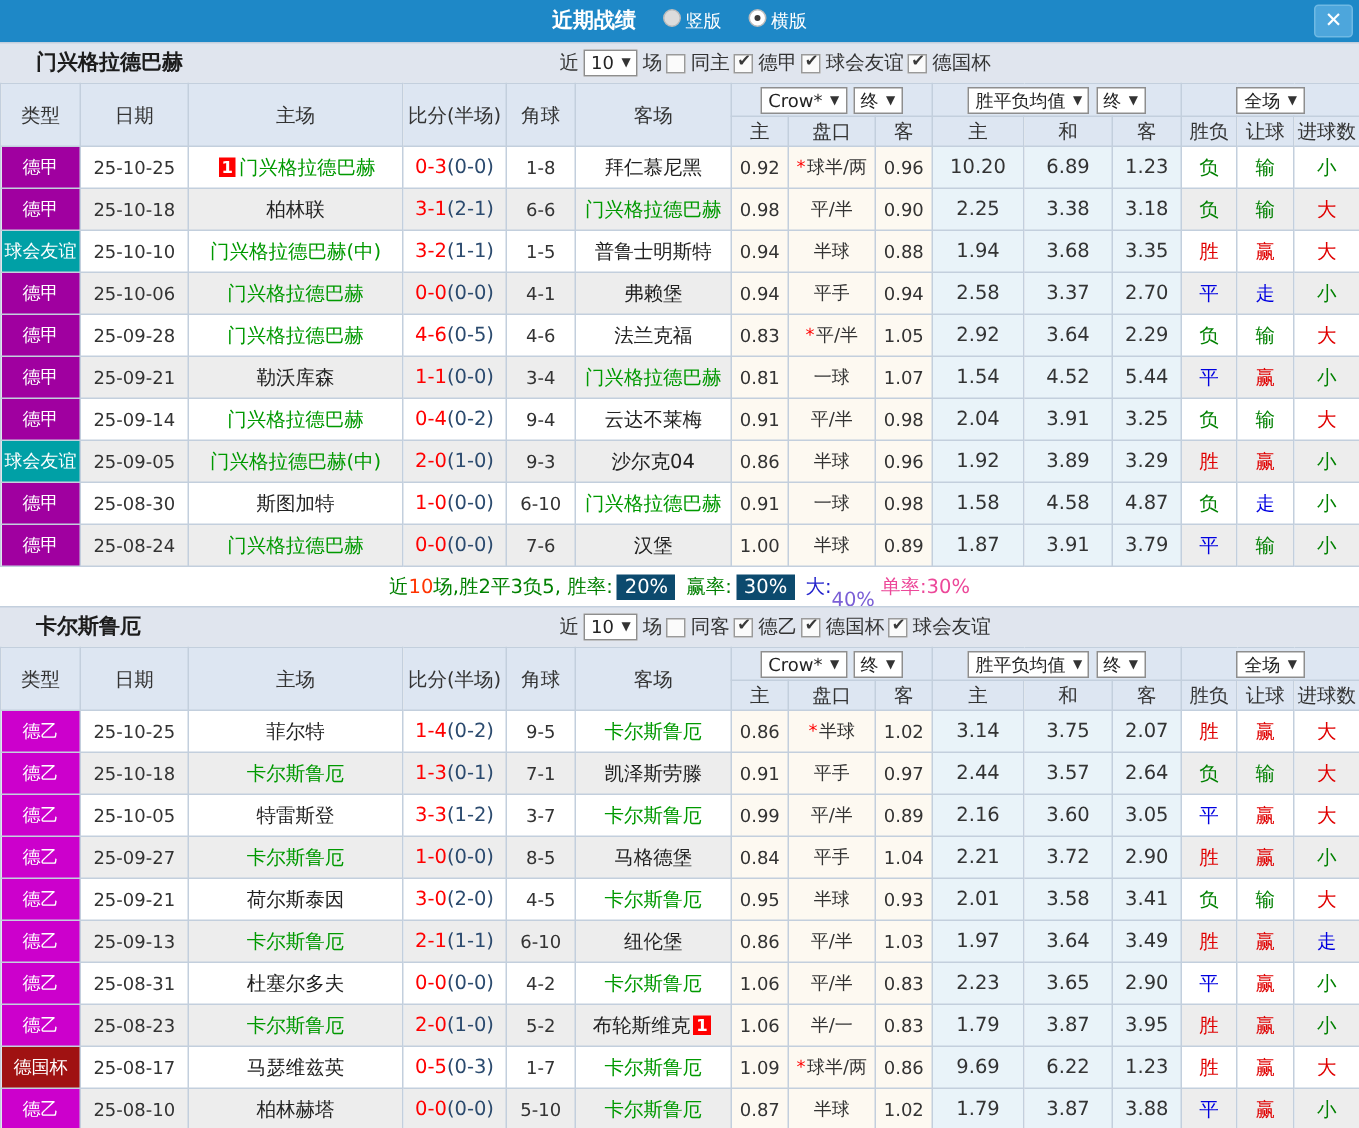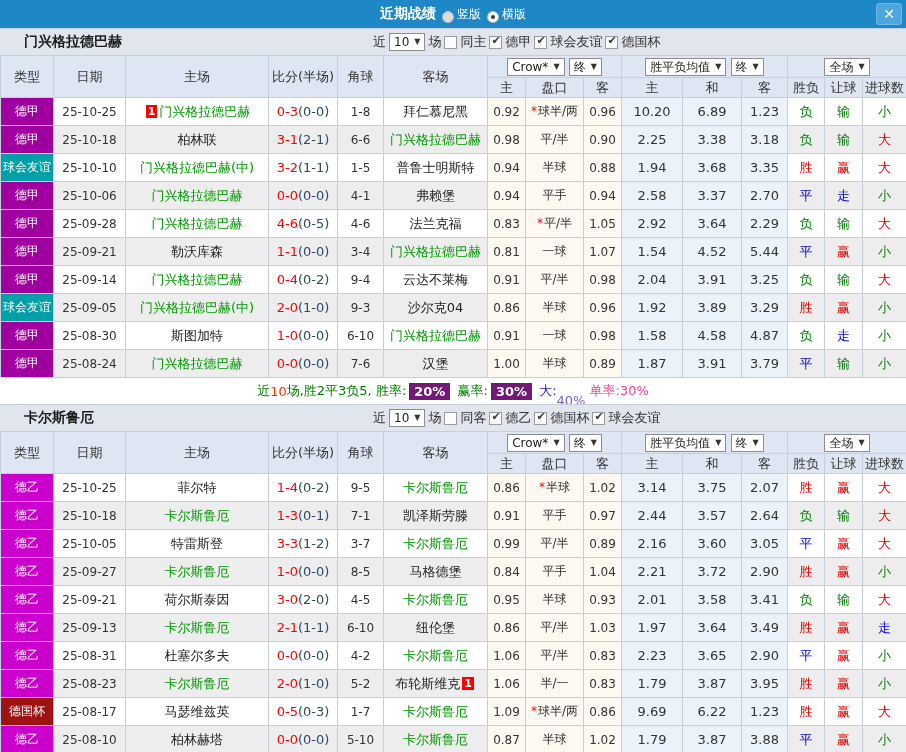--- a/index.html
+++ b/index.html
@@ -5,23 +5,23 @@
   * { box-sizing: border-box; }
   html,body { margin:0; padding:0; }
   body {
     width:906px; height:752px; overflow:hidden; background:#fff;
     font-family:"DejaVu Sans","Liberation Sans",sans-serif;
     font-size:13px; color:#333;
   }
   
   .titlebar { height:28px; background:#1e88c7; position:relative;
     display:flex; align-items:center; justify-content:center; color:#fff; }
-  .title-group { display:flex; align-items:center; gap:6px; }
+  .title-group { display:flex; align-items:center; gap:18px; }
   .title { font-weight:bold; font-size:14px; }
-  .radio-wrap { display:flex; align-items:flex-end; gap:3px; font-size:12px; cursor:pointer; }
+  .radio-wrap { display:flex; align-items:flex-start; gap:3px; font-size:12px; cursor:pointer; }
   .rb { width:12px; height:12px; border-radius:50%; background:#dcdcdc; border:1px solid #bcbcbc; display:inline-block; position:relative; }
   .rb.checked { background:#fff; }
   .rb.checked::after { content:""; position:absolute; left:3px; top:3px; right:3px; bottom:3px; border-radius:50%; background:#3a3a3a; }
   .close-btn { position:absolute; right:4px; top:3px; width:26px; height:22px;
     background:#4da6dc; border:1px solid #6fb9e4; border-radius:3px; color:#fff;
     display:flex; align-items:center; justify-content:center; font-size:14px; font-weight:bold; cursor:pointer; }
   
   .sec-header { height:27px; background:#e0e5ee; border-top:1px solid #c3cfdd; position:relative; }
   .team-name { position:absolute; left:24px; top:50%; transform:translateY(-50%);
     font-weight:bold; font-size:14px; color:#1c1c1c; }
@@ -63,21 +63,21 @@
   .mini-badge { display:inline-block; background:#ff0000; color:#fff; font-size:11px;
     line-height:13px; padding:0 2px; font-weight:bold; margin:0 2px; vertical-align:1px; }
   
   .summary { height:26px; display:flex; align-items:center; justify-content:center; font-size:13px; }
   .summary span { white-space:pre; }
   .c-green { color:#008000; }
   .c-red { color:#ff3300; }
   .c-blue { color:#2222cc; }
   .c-violet { color:#7a5fd6;margin-top:19px; }
   .c-teal { color:#ec4899; }
-  .badge { background:#701a75; color:#fff; font-weight:bold; padding:1px 5px; margin:0 3px; }
+  .badge { background:#0c4a6e; color:#fff; font-weight:normal; padding:1px 5px; margin:0 3px; }
 </style>
 </head>
 <body>
 
 <div class="titlebar">
   <div class="title-group">
     <span class="title">近期战绩</span>
     <span class="radio-wrap">
       <span class="rb"></span>
       <span>竖版</span>

